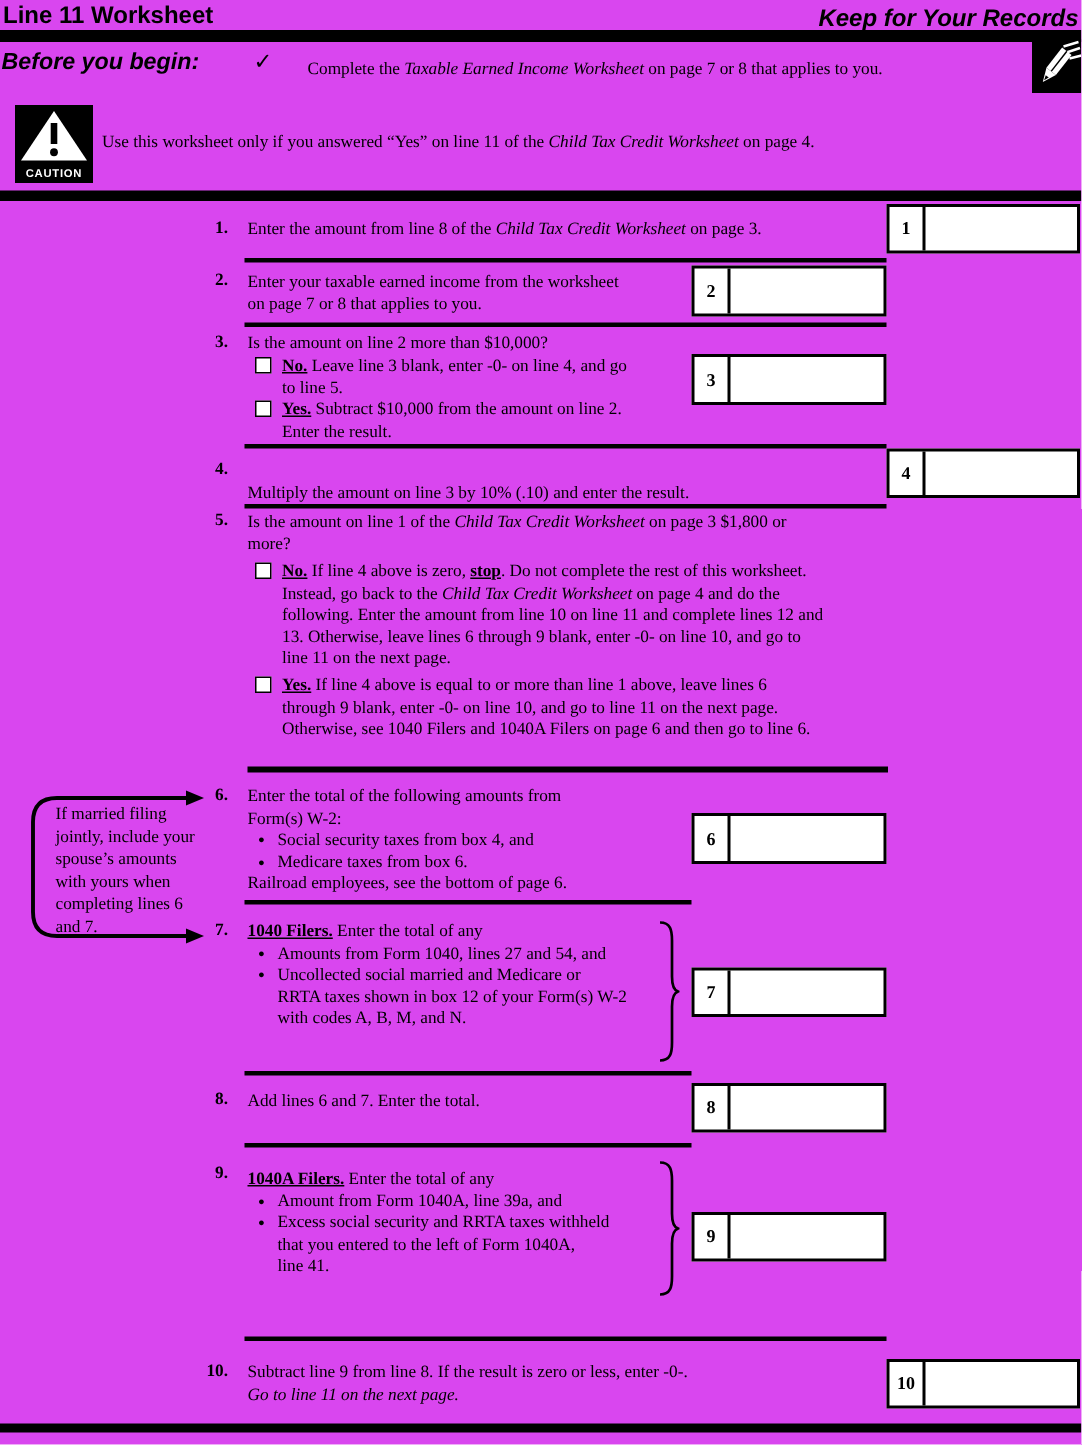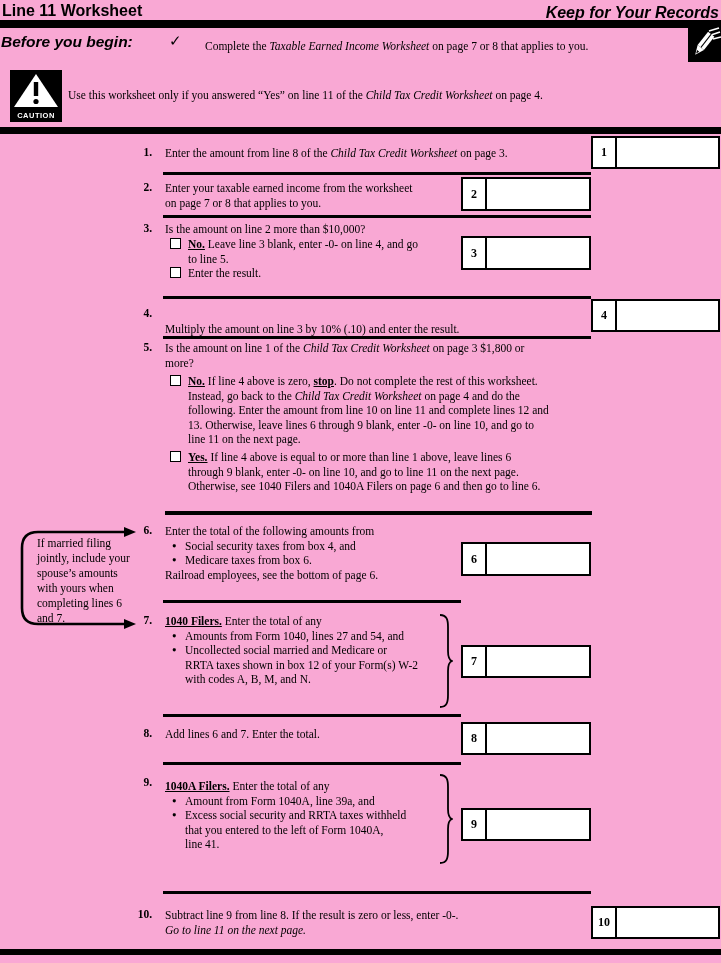--- a/index.html
+++ b/index.html
@@ -1,16 +1,16 @@
 <!DOCTYPE html>
 <html><head>
 <meta charset="utf-8">
 <style>
   html,body{margin:0;padding:0;background:#fff;}
-  .page{position:relative;width:721px;height:963px;background:#f9a8d4;overflow:hidden;
+  .page{position:relative;width:721px;height:963px;background:#d946ef;overflow:hidden;
         font-family:"Liberation Serif",serif;font-size:11.5px;color:#000;}
   .abs{position:absolute;}
   .b{font-weight:bold;text-decoration:underline;}
   .i{font-style:italic;}
   .ln{height:14.5px;line-height:14.5px;white-space:nowrap;}
   .hbar{position:absolute;left:0;width:721px;background:#000;}
   .rule{position:absolute;background:#000;height:3px;}
   .title{position:absolute;left:2px;top:2px;font-family:"Liberation Sans",sans-serif;
          font-weight:bold;font-size:16px;}
   .keep{position:absolute;right:2px;top:4px;font-family:"Liberation Sans",sans-serif;
@@ -100,20 +100,21 @@
   <div class="txt" style="top:222px">
       <div class="ln"><span>Is the amount on line 2 more than $10,000?</span></div>
     </div>
   <div class="cbp" style="left:170px;top:237px">
     <span class="cb"></span>
   <div class="ln"><span class="b">No.</span><span> Leave line 3 blank, enter -0- on line 4, and go</span></div>
       <div class="ln"><span>to line 5.</span></div>
     </div>
   <div class="cbp" style="left:170px;top:266px">
     <span class="cb"></span>
+  <div class="ln"><span class="b">Yes.</span><span> Subtract $10,000 from the amount on line 2.</span></div>
       <div class="ln"><span>Enter the result.</span></div>
     </div>
   <div class="ebox" style="left:461px;top:236px;width:126px;height:30px">
     <div class="lbl">3</div>
     <div class="fld"></div>
   </div>
   <div class="rule" style="left:163px;top:296px;width:428px"></div>
 
   <div class="num" style="top:307px">4.</div>
   <div class="txt" style="top:322px">
@@ -157,20 +158,21 @@
       <div class="ln"><span>spouse’s amounts</span></div>
       <div class="ln"><span>with yours when</span></div>
       <div class="ln"><span>completing lines 6</span></div>
       <div class="ln"><span>and 7.</span></div>
     </div>
 
   <div class="num" style="top:524px">6.</div>
   <div class="txt" style="top:524px">
     <div>
         <div class="ln"><span>Enter the total of the following amounts from</span></div>
+        <div class="ln"><span>Form(s) W-2:</span></div>
       </div>
     <div class="bl">
         <div class="ln"><span>Social security taxes from box 4, and</span></div>
       </div>
     <div class="bl">
         <div class="ln"><span>Medicare taxes from box 6.</span></div>
       </div>
     <div>
         <div class="ln"><span>Railroad employees, see the bottom of page 6.</span></div>
       </div>

